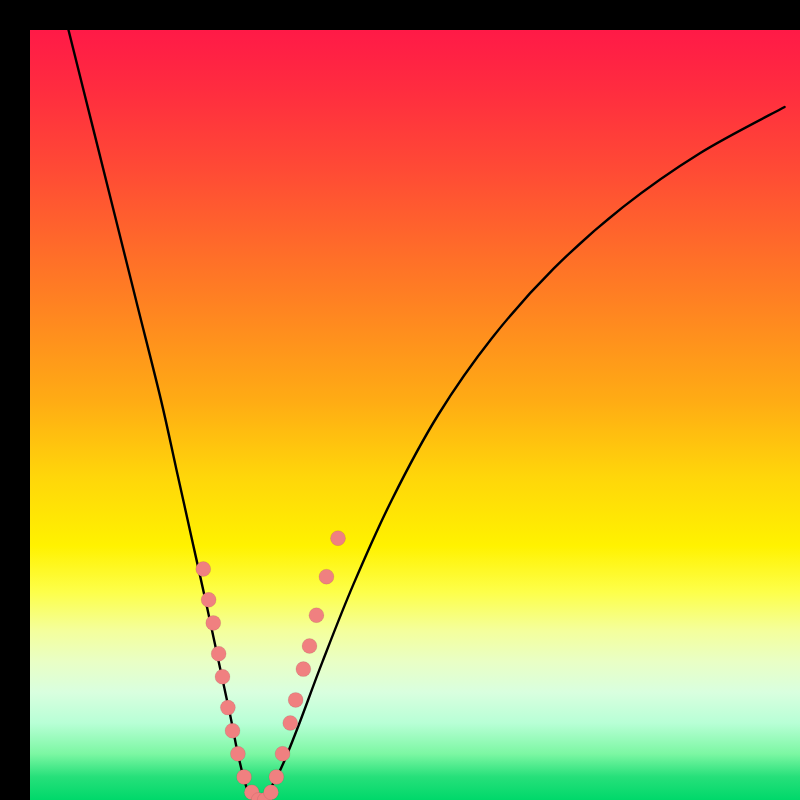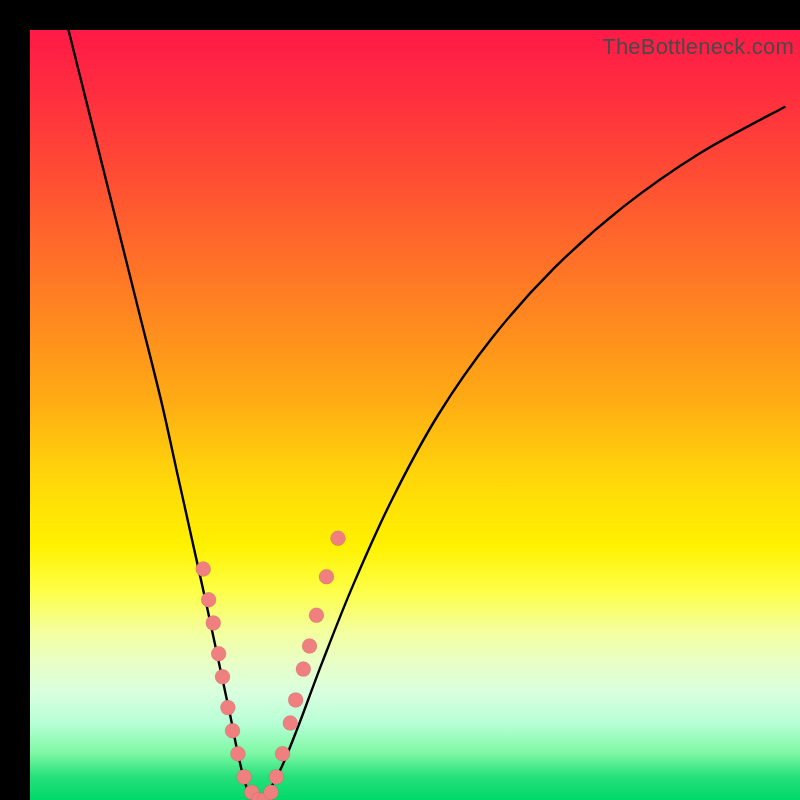--- a/index.html
+++ b/index.html
@@ -67,21 +67,20 @@
     fill: #f08080;
     stroke: rgba(0,0,0,0.15);
     stroke-width: 0.5;
   }
 </style>
 </head>
 <body>
 
 <div class="frame">
   <div class="plot-area">
-    <div class="watermark">TheBottleneck.com</div>
     <svg class="curve-layer" viewBox="0 0 770 770" preserveAspectRatio="none">
       <path id="curve-path" fill="none" stroke="#000" stroke-width="2.4" stroke-linecap="round" stroke-linejoin="round" d="M 38.50 0.00 C 42.35 15.40, 53.90 61.60, 61.60 92.40 C 69.30 123.20, 77.00 154.00, 84.70 184.80 C 92.40 215.60, 100.10 246.40, 107.80 277.20 C 115.50 308.00, 124.48 342.65, 130.90 369.60 C 137.32 396.55, 141.17 415.80, 146.30 438.90 C 151.43 462.00, 156.57 485.10, 161.70 508.20 C 166.83 531.30, 172.61 556.97, 177.10 577.50 C 181.59 598.03, 184.80 613.43, 188.65 631.40 C 192.50 649.37, 196.99 669.90, 200.20 685.30 C 203.41 700.70, 205.33 712.25, 207.90 723.80 C 210.47 735.35, 213.03 746.90, 215.60 754.60 C 218.17 762.30, 220.73 767.43, 223.30 770.00 C 225.87 772.57, 227.79 772.57, 231.00 770.00 C 234.21 767.43, 238.70 761.02, 242.55 754.60 C 246.40 748.18, 249.61 741.77, 254.10 731.50 C 258.59 721.23, 263.08 709.68, 269.50 693.00 C 275.92 676.32, 283.62 654.50, 292.60 631.40 C 301.58 608.30, 311.85 581.35, 323.40 554.40 C 334.95 527.45, 347.78 497.93, 361.90 469.70 C 376.02 441.47, 391.42 411.95, 408.10 385.00 C 424.78 358.05, 442.75 332.38, 462.00 308.00 C 481.25 283.62, 501.78 260.52, 523.60 238.70 C 545.42 216.88, 568.52 196.35, 592.90 177.10 C 617.28 157.85, 642.95 139.88, 669.90 123.20 C 696.85 106.52, 740.48 84.70, 754.60 77.00"></path>
       <g id="dots-group">
           <circle cx="173.25" cy="539.00" r="7.5" class="dot"></circle>
           <circle cx="178.64" cy="569.80" r="7.5" class="dot"></circle>
           <circle cx="183.26" cy="592.90" r="7.5" class="dot"></circle>
           <circle cx="188.65" cy="623.70" r="7.5" class="dot"></circle>
           <circle cx="192.50" cy="646.80" r="7.5" class="dot"></circle>
           <circle cx="197.89" cy="677.60" r="7.5" class="dot"></circle>
           <circle cx="202.51" cy="700.70" r="7.5" class="dot"></circle>

